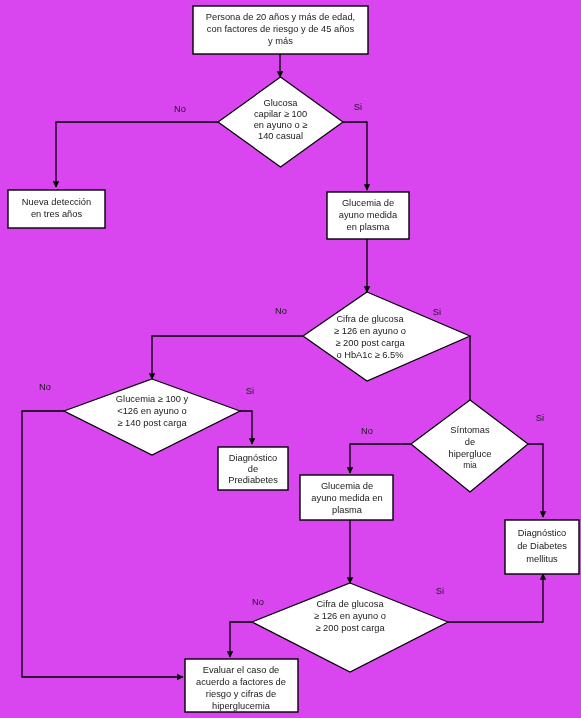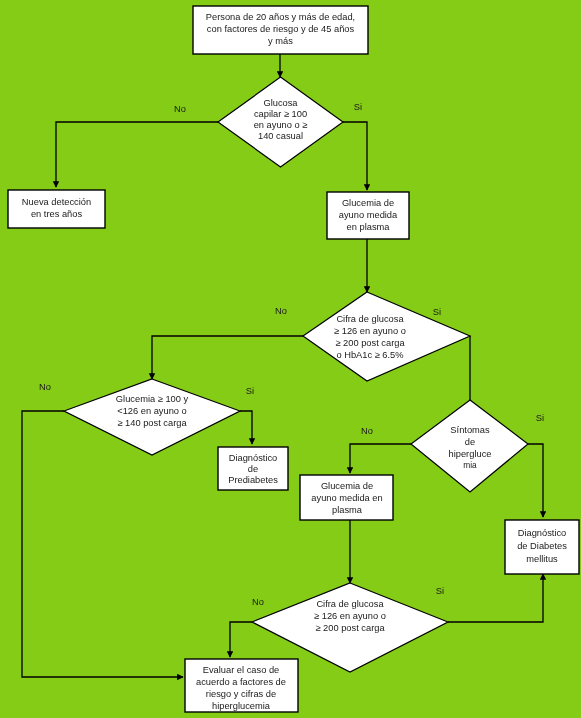--- a/index.html
+++ b/index.html
@@ -7,21 +7,21 @@
     padding: 0;
     background: #ffffff;
   }
   body {
     font-family: "Liberation Sans", sans-serif;
   }
   #flowchart-root {
     position: relative;
     width: 581px;
     height: 718px;
-    background: #84cc16;
+    background: #d946ef;
     overflow: hidden;
   }
   svg.fc {
     position: absolute;
     left: 0;
     top: 0;
     width: 581px;
     height: 718px;
     display: block;
   }

